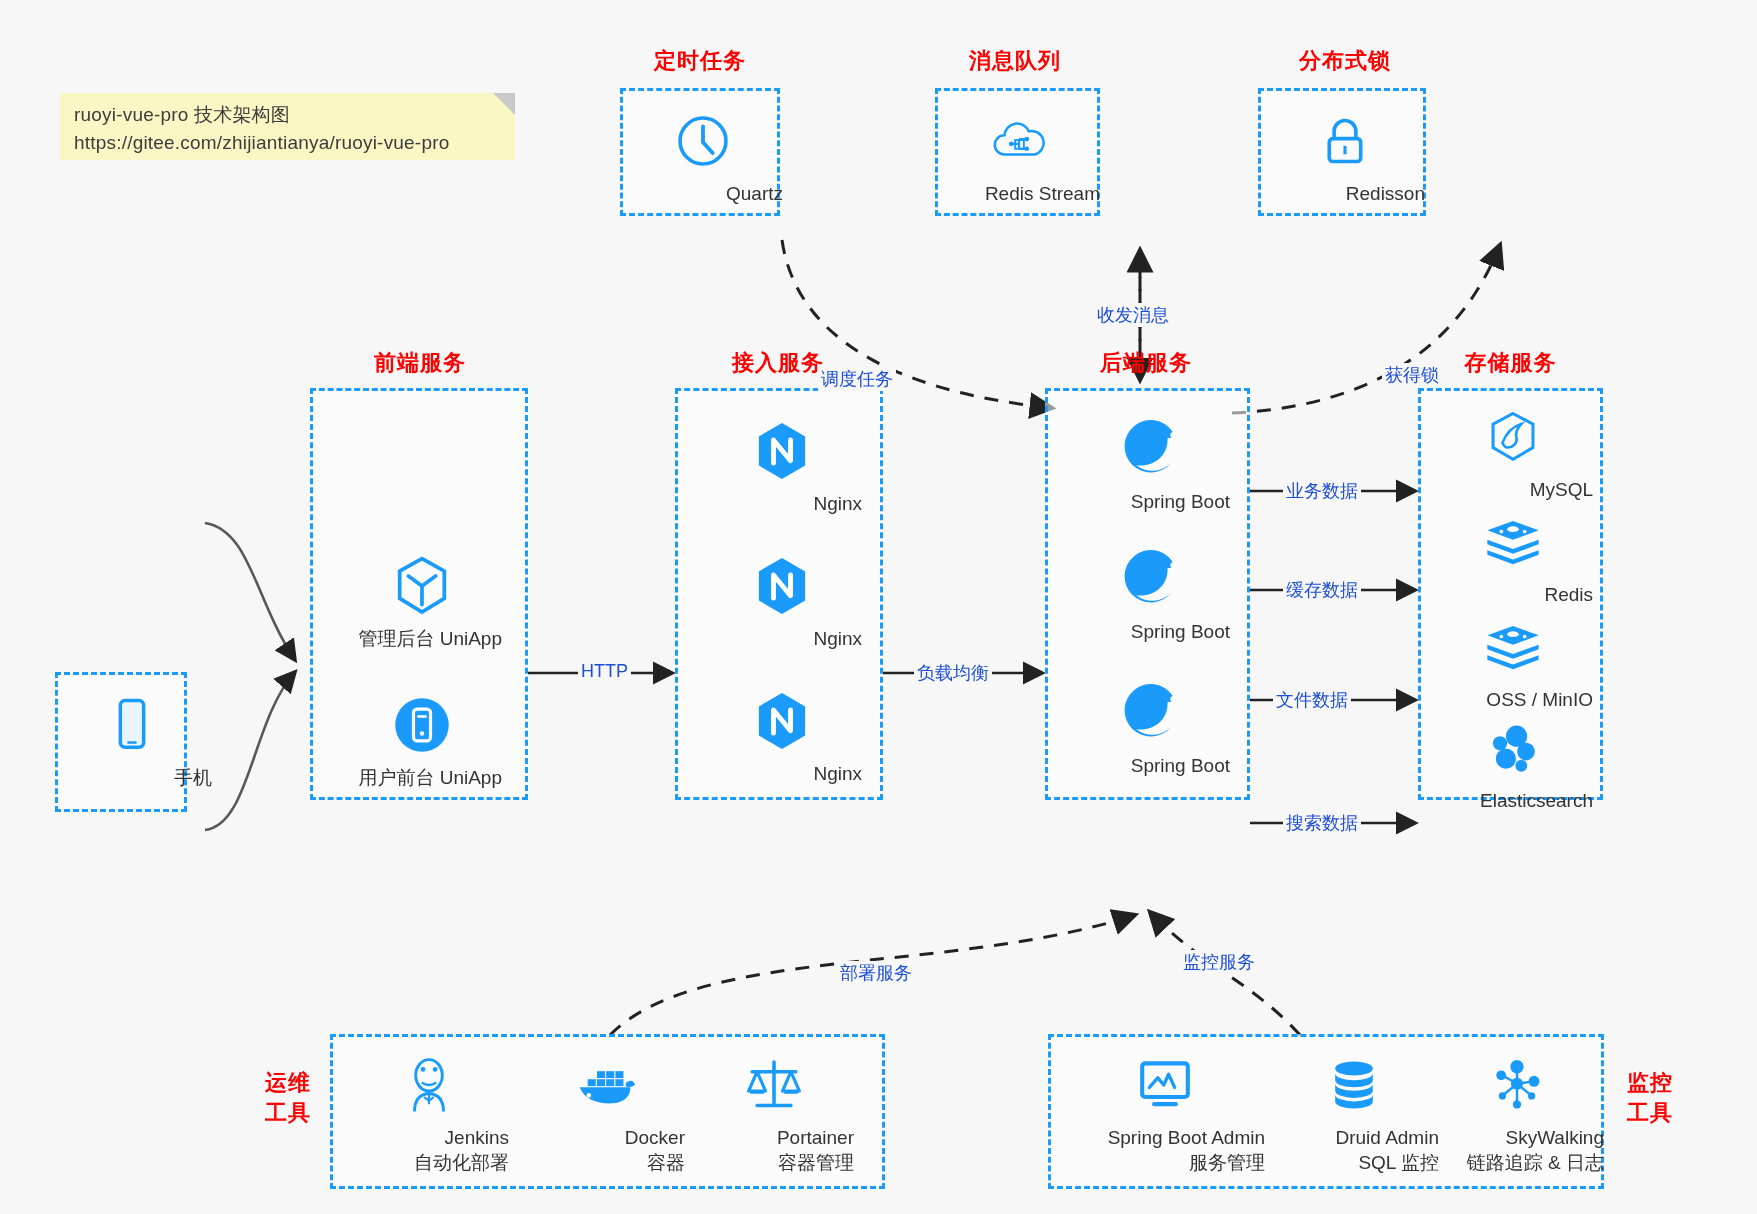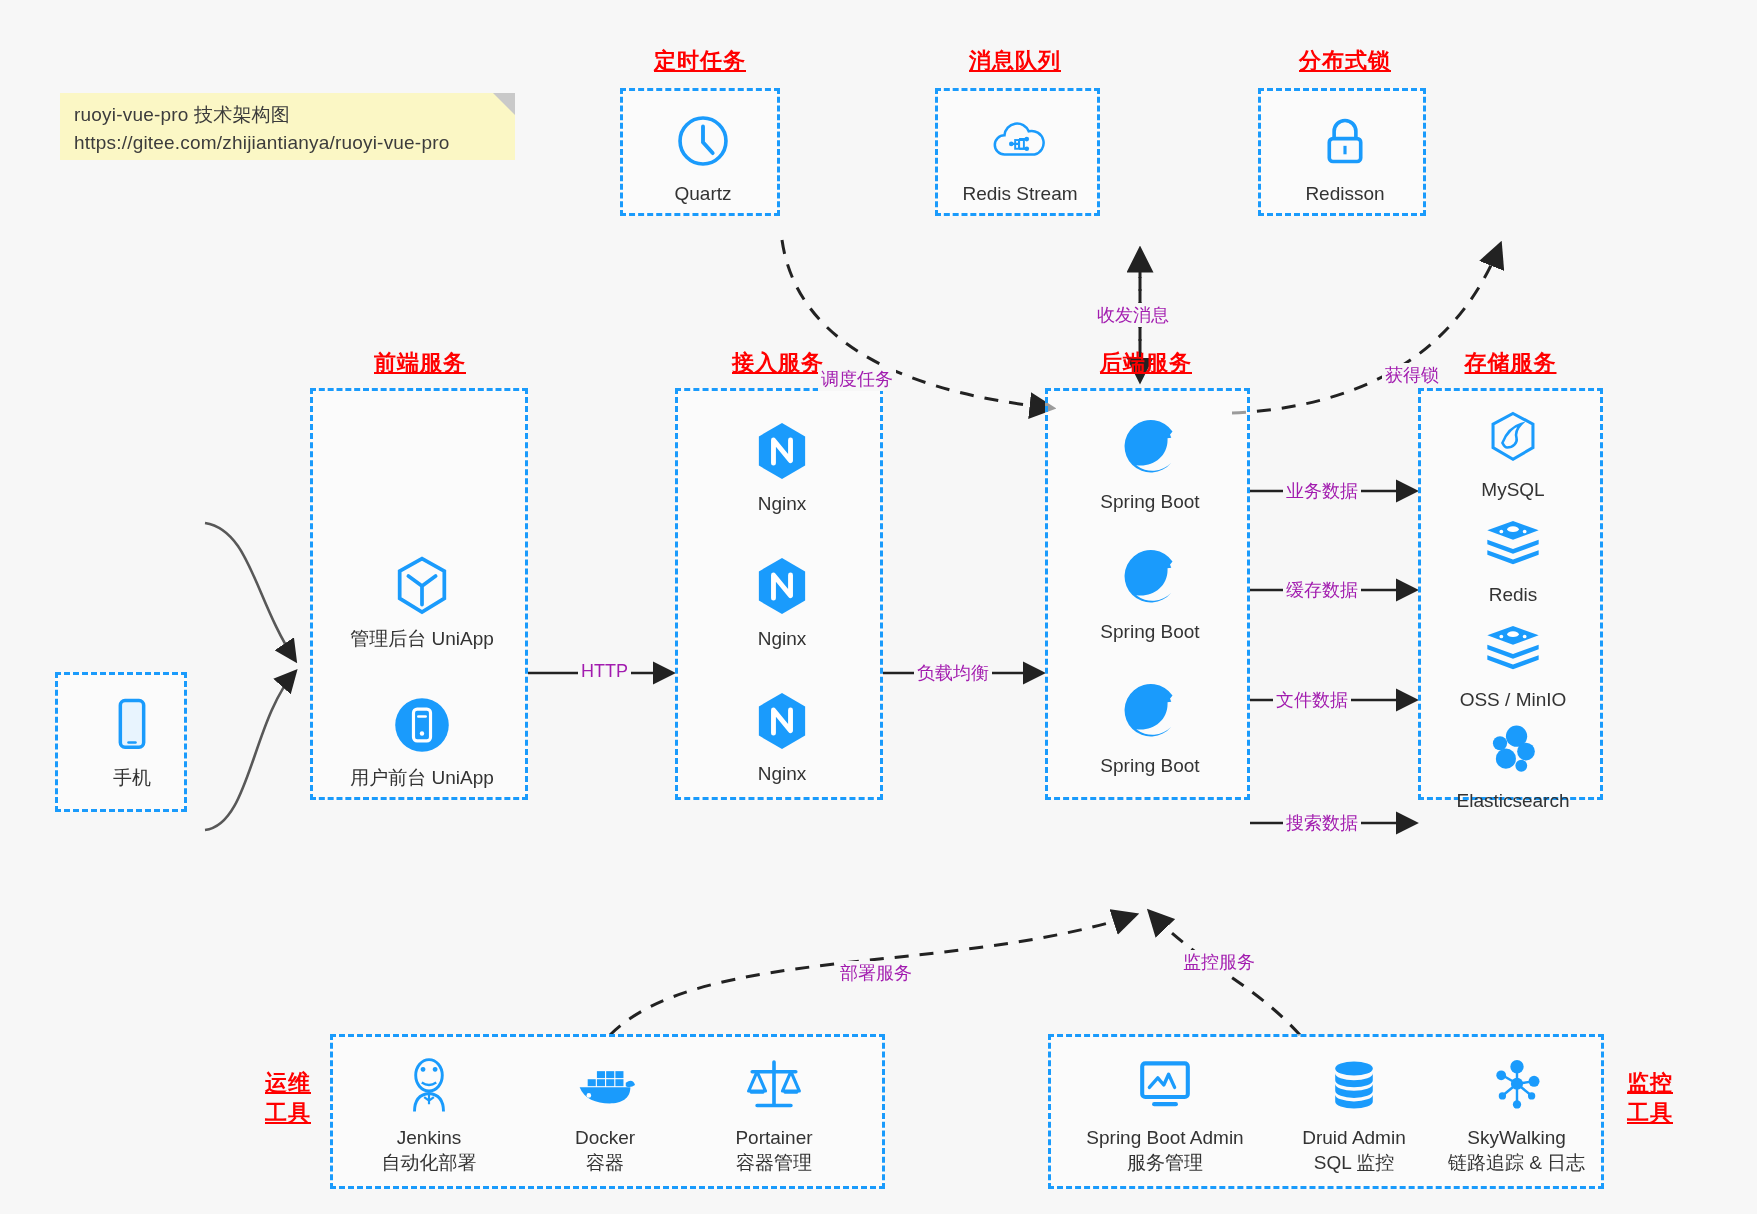--- a/index.html
+++ b/index.html
@@ -25,42 +25,42 @@
   }
   .note .ntxt{
     position:absolute;left:14px;top:10px;
     font-size:19px;line-height:28px;color:#3c3c3c;
     letter-spacing:.2px;white-space:nowrap;
   }
 
   
   .cap{
     position:absolute;color:#ff0000;font-weight:bold;font-size:22px;
-    white-space:nowrap;text-align:center;letter-spacing:1px;text-decoration:underline;
+    white-space:nowrap;text-align:center;letter-spacing:1px;
   }
   .cap.vert{line-height:30px;}
 
   
   .dbox{
     position:absolute;
     border:3px dashed #1a9bfc;
     background:rgba(255,255,255,.55);
     box-sizing:border-box;
   }
 
   
-  .node{position:absolute;text-align:center;width:160px;}
+  .node{position:absolute;text-align:right;width:160px;}
   .node .ico{height:64px;display:flex;align-items:center;justify-content:center;}
   .node .lbl{margin-top:8px;font-size:19px;color:#333;line-height:25px;white-space:nowrap;}
   .node .sub{font-size:19px;color:#333;line-height:25px;white-space:nowrap;}
 
   
   .elbl{
     position:absolute;background:#f7f7f7;padding:0 3px;
-    font-size:18px;color:#a21caf;white-space:nowrap;
+    font-size:18px;color:#1d4ed8;white-space:nowrap;
   }
   svg.wires{position:absolute;left:0;top:0;width:1757px;height:1214px;overflow:visible;}
 </style>
 </head>
 <body>
 
 <div id="stage">
 
   <svg class="wires" viewBox="0 0 1757 1214">
     <defs>

